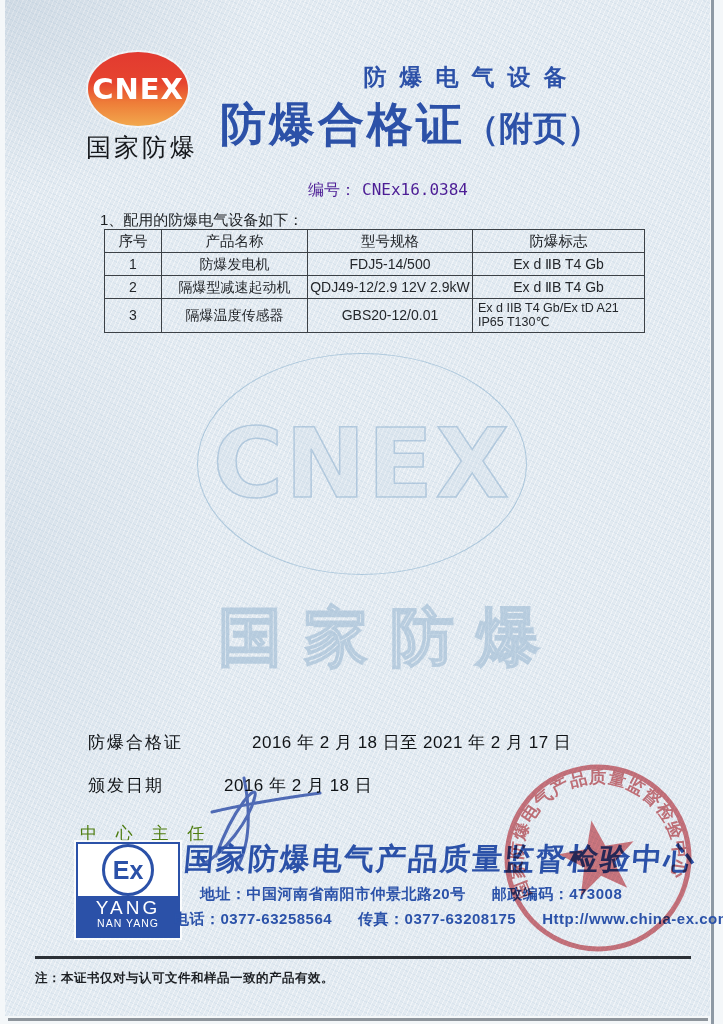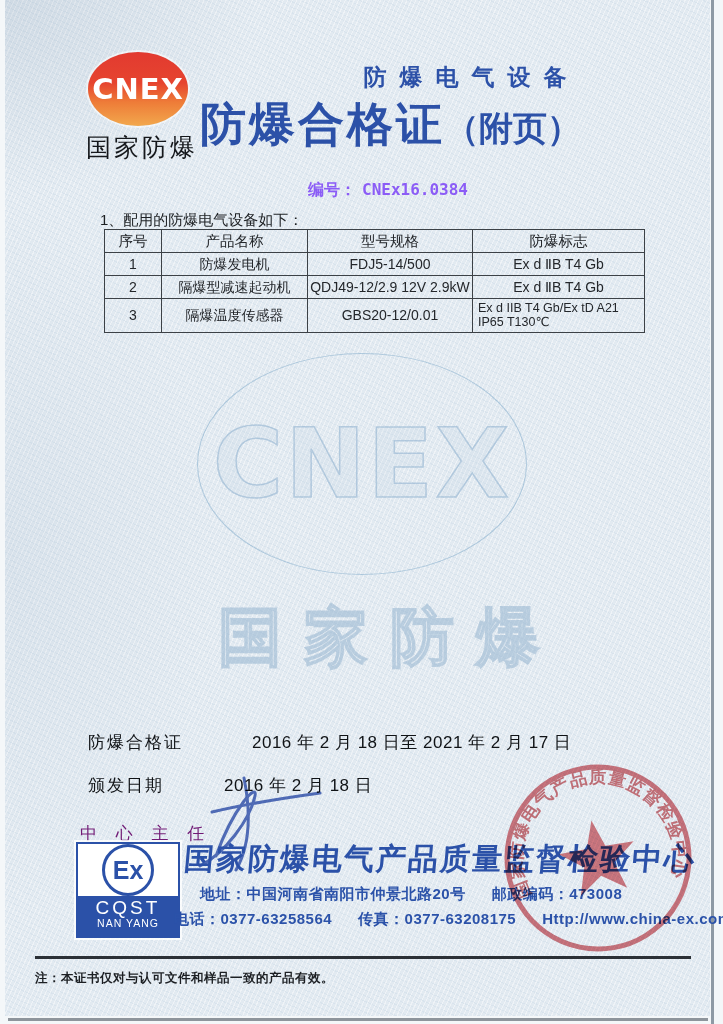--- a/index.html
+++ b/index.html
@@ -23,24 +23,24 @@
   
   .cnex-logo{
     left:88px;top:52px;width:100px;height:74px;border-radius:50%;
     background:linear-gradient(180deg,#e23a30 0%,#e6442f 42%,#ee7c38 68%,#f2a84d 100%);
     display:flex;align-items:center;justify-content:center;
     box-shadow:0 0 0 2px rgba(255,255,255,0.55);
   }
   .cnex-logo span{color:#fff;font-weight:bold;font-size:29px;letter-spacing:1px;font-family:"DejaVu Sans",sans-serif;}
   .logo-caption{left:86px;top:131px;width:120px;font-size:25px;color:#15181c;letter-spacing:3px;font-weight:500;}
   .doc-type{left:250px;top:62px;width:430px;text-align:center;font-size:23px;font-weight:bold;color:#2c51a8;letter-spacing:13px;text-indent:13px;}
-  .main-title{left:200px;top:94px;width:500px;color:#2c51a8;font-weight:bold;white-space:nowrap;}
+  .main-title{left:220px;top:94px;width:500px;color:#2c51a8;font-weight:bold;white-space:nowrap;}
   .main-title .t1{font-size:46px;letter-spacing:3px;}
   .main-title .t2{font-size:34px;letter-spacing:0px;}
-  .cert-no{left:308px;top:180px;font-size:16px;color:#8b5cf6;font-weight:bold;}
+  .cert-no{left:308px;top:180px;font-size:16px;color:#4c1d95;}
   .cert-no .num{font-family:"DejaVu Sans Mono","Liberation Mono",monospace;font-size:16px;margin-left:6px;}
 
   
   .intro{left:100px;top:211px;font-size:15px;color:#1d2023;font-weight:500;}
   table.equip{border-collapse:collapse;left:104px;top:229px;width:540px;table-layout:fixed;}
   table.equip th, table.equip td{
     border:1px solid #3c4146;font-weight:normal;color:#24272b;
     font-size:14px;text-align:center;padding:2px 2px;height:23px;line-height:1.15;
   }
   table.equip th{font-size:14.5px;}
@@ -59,21 +59,21 @@
   .wm-text{
     left:218px;top:594px;font-size:64px;font-weight:bold;letter-spacing:22px;white-space:nowrap;
     color:rgba(195,214,230,0.16);-webkit-text-stroke:1.5px rgba(145,178,206,0.5);
   }
 
   
   .field-label{font-size:17px;color:#101316;letter-spacing:2px;font-weight:500;}
   .field-value{font-size:17px;color:#101316;letter-spacing:0.5px;}
 
   
-  .director{left:80px;top:822px;font-size:17px;color:#701a75;letter-spacing:7px;font-weight:500;}
+  .director{left:80px;top:822px;font-size:17px;color:#4d7c0f;letter-spacing:7px;font-weight:500;}
   .ex-mark{
     left:76px;top:842px;width:104px;height:96px;background:#fff;
     border:2px solid #2b51a8;display:flex;flex-direction:column;box-shadow:0 0 0 2px rgba(255,255,255,0.8);
   }
   .ex-mark .ex-top{flex:1;display:flex;align-items:center;justify-content:center;}
   .ex-mark .ex-circle{
     width:52px;height:52px;border:3px solid #2b51a8;border-radius:50%;
     display:flex;align-items:center;justify-content:center;color:#2b51a8;font-weight:bold;font-size:25px;
   }
   .ex-mark .ex-bottom{height:40px;background:#2b51a8;color:#fff;text-align:center;line-height:1.05;padding-top:2px;}
@@ -170,21 +170,21 @@
     </g>
   </svg>
 
   <div class="abs director">中 心 主 任</div>
 
   <div class="abs ex-mark">
     <div class="ex-top">
       <div class="ex-circle">Ex</div>
     </div>
     <div class="ex-bottom">
-      <div class="ex-b1">CQST</div>
+      <div class="ex-b1">YANG</div>
       <div class="ex-b2">NAN YANG</div>
     </div>
   </div>
 
   <div class="abs center-name">国家防爆电气产品质量监督检验中心</div>
 
   <div class="abs addr-line">
     <span>地址：</span><span>中国河南省南阳市仲景北路20号</span><span class="gap"></span><span>邮政编码：</span><span>473008</span>
   </div>
   <div class="abs phone-line">

